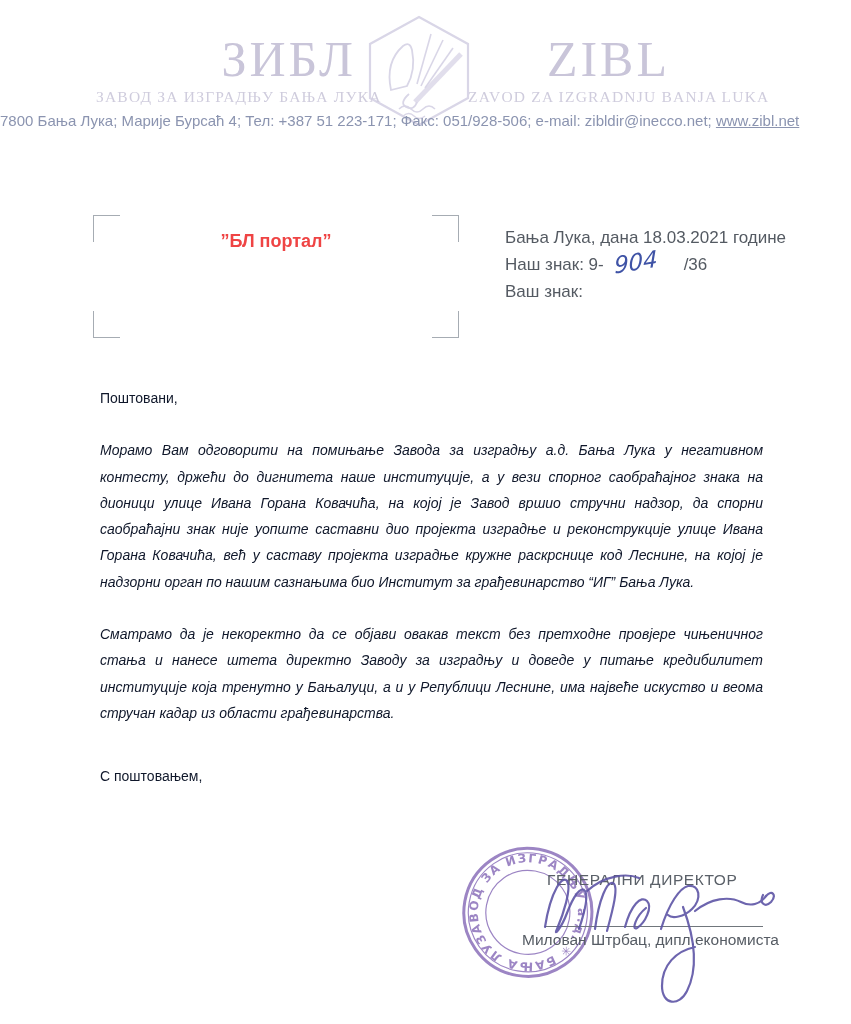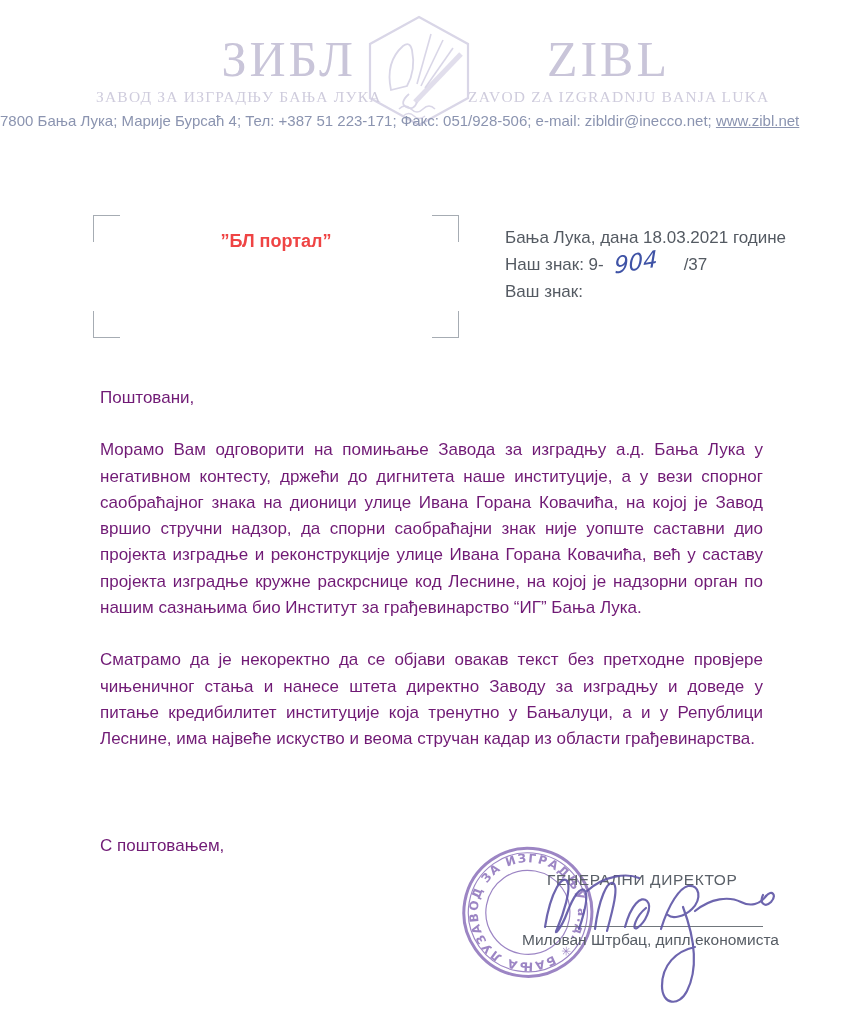--- a/index.html
+++ b/index.html
@@ -31,23 +31,23 @@
   .recipient-name{position:absolute;left:0;top:16px;width:100%;text-align:center;
     font-size:18px;font-weight:600;color:#ef4444;}
   
   .meta{position:absolute;left:505px;top:224px;font-size:17px;line-height:27px;color:#545a62;}
   .meta .row{white-space:nowrap;}
   .handwritten{display:inline-block;font-family:"DejaVu Sans",sans-serif;
     font-style:italic;font-size:23px;color:#3f53a6;transform:rotate(-9deg) skewX(-8deg);
     margin:0 26px 0 10px;line-height:0;}
   
   .letter-body{position:absolute;left:100px;top:385px;width:663px;
-    font-size:17px;line-height:26.3px;color:#701a75;}
-  .letter-body p{margin:26px 0 0 0;text-align:justify;}
-  .closing{margin-top:80px;}
+    font-size:14px;line-height:26.3px;color:#0f172a;}
+  .letter-body p{margin:26px 0 0 0;text-align:justify;font-style:italic;}
+  .closing{margin-top:37px;}
   
   .sig-title{position:absolute;left:547px;top:871px;font-size:15.5px;
     letter-spacing:.6px;color:#5a6068;}
   .sig-line{position:absolute;left:545px;top:926px;width:218px;border-top:1px solid #70767c;}
   .sig-name{position:absolute;left:522px;top:931px;font-size:15.5px;color:#565c64;white-space:nowrap;}
   .stamp{position:absolute;left:460px;top:843px;transform:rotate(-35deg);opacity:.85;}
   .sig-ink{position:absolute;left:533px;top:845px;pointer-events:none;}
 </style>
 </head>
 <body>
@@ -85,21 +85,21 @@
   <div class="recipient-box">
     <div class="corner c-tl"></div>
     <div class="corner c-tr"></div>
     <div class="corner c-bl"></div>
     <div class="corner c-br"></div>
     <div class="recipient-name">”БЛ портал”</div>
   </div>
 
   <div class="meta">
     <div class="row">Бања Лука, дана 18.03.2021  године</div>
-    <div class="row"><span>Наш знак: 9-</span><span class="handwritten">904</span><span>/37</span></div>
+    <div class="row"><span>Наш знак: 9-</span><span class="handwritten">904</span><span>/36</span></div>
     <div class="row">Ваш знак:</div>
   </div>
 
   <div class="letter-body">
     <div>Поштовани,</div>
     <p>Морамо Вам одговорити на помињање Завода за изградњу а.д. Бања Лука у негативном контесту, држећи до дигнитета наше институције, а у вези спорног саобраћајног знака на дионици улице Ивана Горана Ковачића, на којој је Завод вршио стручни надзор, да спорни саобраћајни знак није уопште саставни дио пројекта изградње и реконструкције улице Ивана Горана Ковачића, већ у саставу пројекта изградње кружне раскрснице код Леснине, на којој је надзорни орган по нашим сазнањима био Институт за грађевинарство “ИГ” Бања Лука.</p>
     <p>Сматрамо да је некоректно да се објави овакав текст без претходне провјере чињеничног стања и нанесе штета директно Заводу за изградњу и доведе у питање кредибилитет институције која тренутно у Бањалуци, а и у Републици Леснине, има највеће искуство и веома стручан кадар из области грађевинарства.</p>
     <div class="closing">С поштовањем,</div>
   </div>
 

